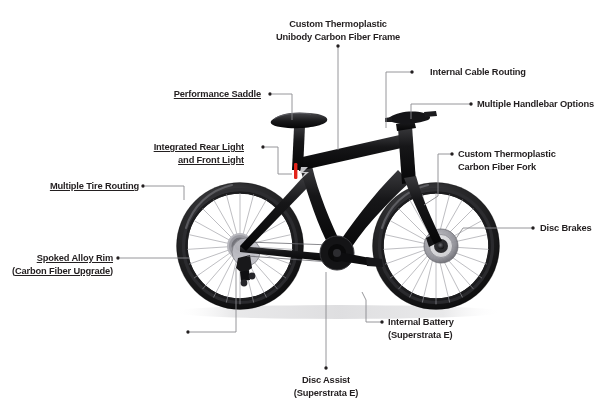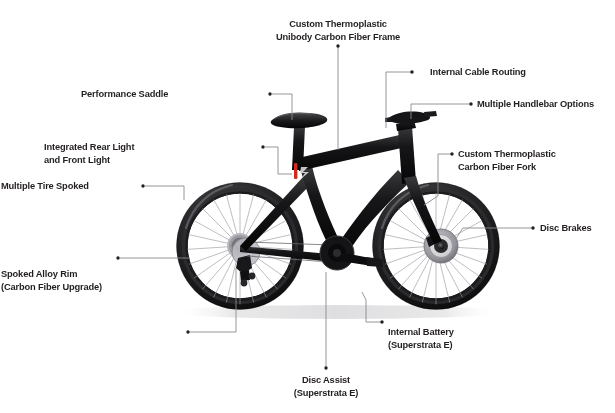--- a/index.html
+++ b/index.html
@@ -18,21 +18,21 @@
   .callout-label {
     position: absolute;
     font-family: "Liberation Sans", sans-serif;
     font-size: 9.3px;
     font-weight: 700;
     line-height: 12.5px;
     color: #231f20;
     letter-spacing: -0.15px;
     white-space: pre-line;
   }
-  .lbl-right { text-align: left; }
+  .lbl-right { text-align: right; text-decoration: underline; }
   .lbl-left  { text-align: left; }
   .lbl-center{ text-align: center; }
   svg.leaders, svg.bike {
     position: absolute;
     left: 0;
     top: 0;
     width: 615px;
     height: 413px;
     overflow: visible;
   }
@@ -324,27 +324,27 @@
   <div class="callout-label lbl-left" style="left:477px; top:98px; width:140px;">Multiple Handlebar Options</div>
 
   <div class="callout-label lbl-right" style="left:81px; top:88px; width:180px;">Performance Saddle</div>
 
   <div class="callout-label lbl-right" style="left:44px; top:141px; width:200px;">Integrated Rear Light
 and Front Light</div>
 
   <div class="callout-label lbl-left" style="left:458px; top:148px; width:160px;">Custom Thermoplastic
 Carbon Fiber Fork</div>
 
-  <div class="callout-label lbl-right" style="left:1px; top:180px; width:138px;">Multiple Tire Spoked</div>
+  <div class="callout-label lbl-right" style="left:1px; top:180px; width:138px;">Multiple Tire Routing</div>
 
   <div class="callout-label lbl-left" style="left:540px; top:222px; width:80px;">Disc Brakes</div>
 
-  <div class="callout-label lbl-right" style="left:1px; top:268px; width:112px;">Spoked Alloy Rim
+  <div class="callout-label lbl-right" style="left:1px; top:252px; width:112px;">Spoked Alloy Rim
 (Carbon Fiber Upgrade)</div>
 
 
-  <div class="callout-label lbl-left" style="left:388px; top:326px; width:140px;">Internal Battery
+  <div class="callout-label lbl-left" style="left:388px; top:316px; width:140px;">Internal Battery
 (Superstrata E)</div>
 
   <div class="callout-label lbl-center" style="left:256px; top:374px; width:140px;">Disc Assist
 (Superstrata E)</div>
 
 </div>
 
 </body></html>

